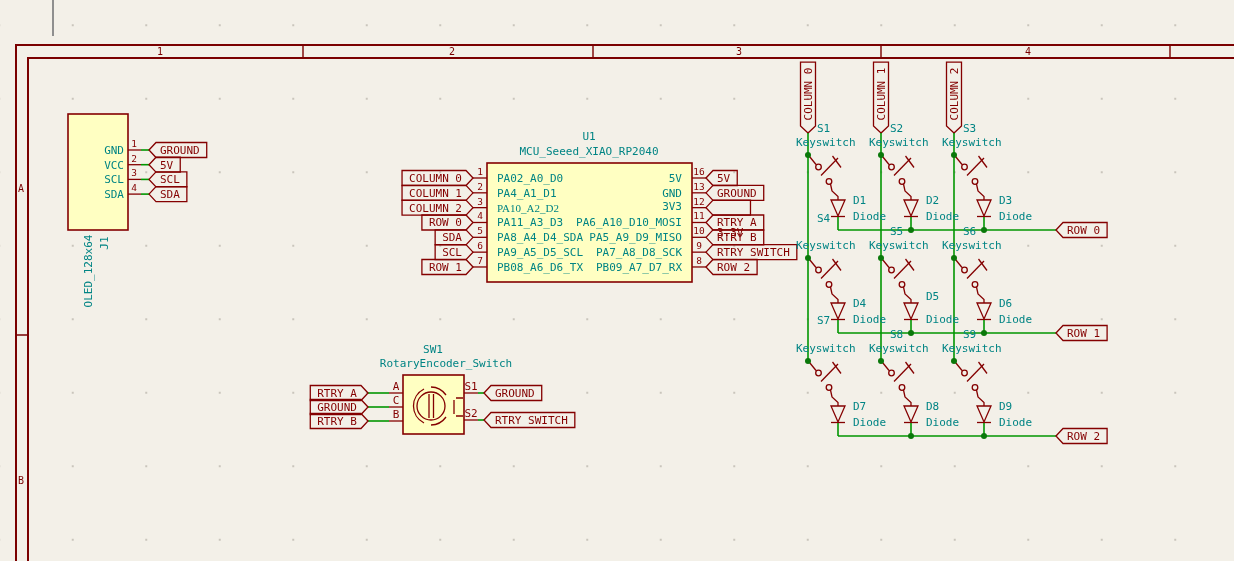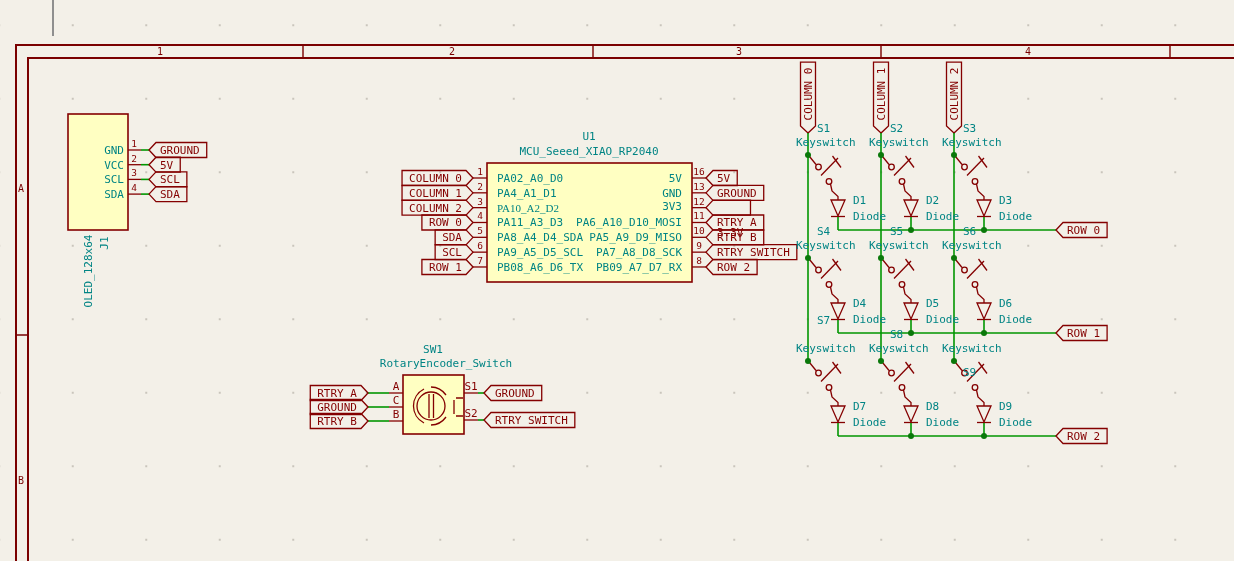--- a/index.html
+++ b/index.html
@@ -342,37 +342,37 @@
     <span class="t l" style="left: 853px; top: 200px;">D1</span>
     <span class="t l" style="left: 853px; top: 216px;">Diode</span>
     <span class="t l" style="left: 890px; top: 128px;">S2</span>
     <span class="t l" style="left: 869px; top: 142px;">Keyswitch</span>
     <span class="t l" style="left: 926px; top: 200px;">D2</span>
     <span class="t l" style="left: 926px; top: 216px;">Diode</span>
     <span class="t l" style="left: 963px; top: 128px;">S3</span>
     <span class="t l" style="left: 942px; top: 142px;">Keyswitch</span>
     <span class="t l" style="left: 999px; top: 200px;">D3</span>
     <span class="t l" style="left: 999px; top: 216px;">Diode</span>
-    <span class="t l" style="left: 817px; top: 231px;">S4</span>
+    <span class="t l" style="left: 817px; top: 218px;">S4</span>
     <span class="t l" style="left: 796px; top: 245px;">Keyswitch</span>
     <span class="t l" style="left: 853px; top: 303px;">D4</span>
     <span class="t l" style="left: 853px; top: 319px;">Diode</span>
     <span class="t l" style="left: 890px; top: 231px;">S5</span>
     <span class="t l" style="left: 869px; top: 245px;">Keyswitch</span>
-    <span class="t l" style="left: 926px; top: 303px;">D5</span>
+    <span class="t l" style="left: 926px; top: 296px;">D5</span>
     <span class="t l" style="left: 926px; top: 319px;">Diode</span>
     <span class="t l" style="left: 963px; top: 231px;">S6</span>
     <span class="t l" style="left: 942px; top: 245px;">Keyswitch</span>
     <span class="t l" style="left: 999px; top: 303px;">D6</span>
     <span class="t l" style="left: 999px; top: 319px;">Diode</span>
     <span class="t l" style="left: 817px; top: 320px;">S7</span>
     <span class="t l" style="left: 796px; top: 348px;">Keyswitch</span>
     <span class="t l" style="left: 853px; top: 406px;">D7</span>
     <span class="t l" style="left: 853px; top: 422px;">Diode</span>
     <span class="t l" style="left: 890px; top: 334px;">S8</span>
     <span class="t l" style="left: 869px; top: 348px;">Keyswitch</span>
     <span class="t l" style="left: 926px; top: 406px;">D8</span>
     <span class="t l" style="left: 926px; top: 422px;">Diode</span>
-    <span class="t l" style="left: 963px; top: 334px; margin-top: 38px;">S9</span>
+    <span class="t l" style="left: 963px; top: 334px;">S9</span>
     <span class="t l" style="left: 942px; top: 348px;">Keyswitch</span>
     <span class="t l" style="left: 999px; top: 406px;">D9</span>
     <span class="t l" style="left: 999px; top: 422px;">Diode</span>
   </div>
 
 </body></html>

